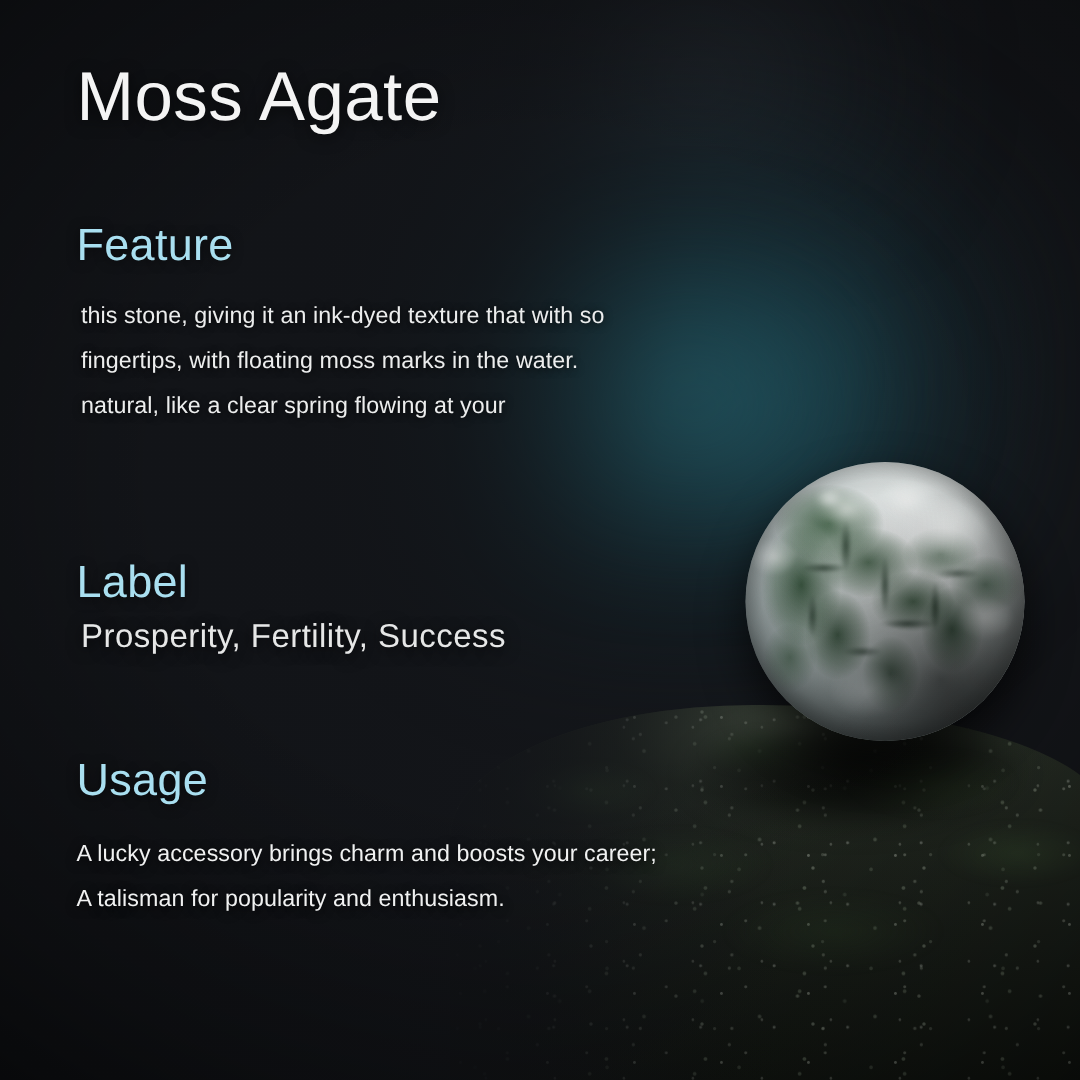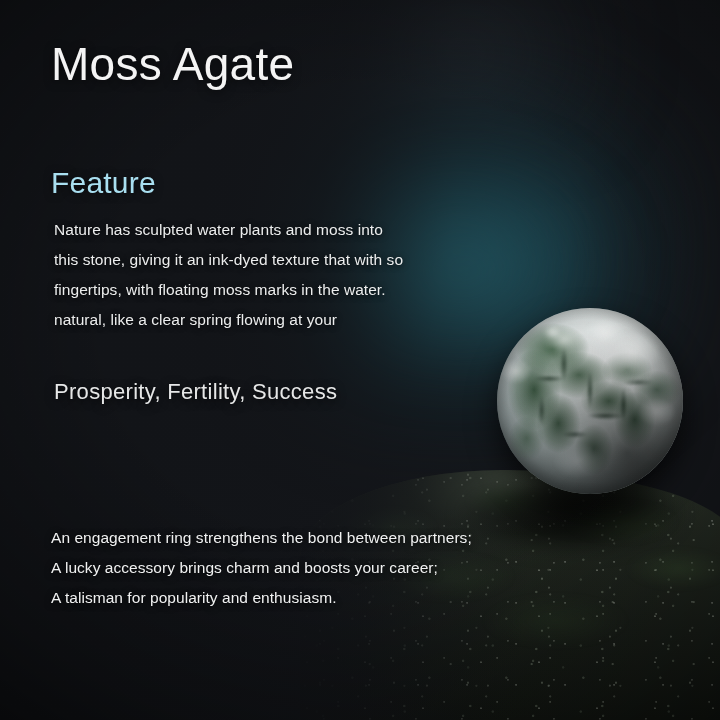--- a/index.html
+++ b/index.html
@@ -262,21 +262,21 @@
     top: 41px;
     font-size: 46px;
     font-weight: 300;
     letter-spacing: 0.3px;
     color: #f4f4f4;
     line-height: 1;
     text-shadow: 0 2px 10px rgba(0,0,0,0.65);
   }
 
   .section { position: absolute; left: 51px; }
-  .sec-feature { top: 167px; }
+  .sec-feature { top: 148px; }
   .sec-label   { top: 373px; }
   .sec-usage   { top: 505px; }
 
   .heading {
     font-size: 30px;
     font-weight: 400;
     color: #a9dff0;
     line-height: 1.08;
     letter-spacing: 0.2px;
     text-shadow: 0 1px 8px rgba(0,0,0,0.6);
@@ -349,33 +349,33 @@
   <div class="bg-vignette-left"></div>
   <div class="bg-vignette-corner"></div>
 
   <div class="content">
 
     <div class="title">Moss Agate</div>
 
     <div class="section sec-feature">
       <div class="heading">Feature</div>
       <div class="body-block">
-        <div class="body-line">Nature has sculpted water plants and moss into</div>
         <div class="body-line">this stone, giving it an ink-dyed texture that with so</div>
         <div class="body-line">fingertips, with floating moss marks in the water.</div>
         <div class="body-line">natural, like a clear spring flowing at your</div>
       </div>
     </div>
 
     <div class="section sec-label">
+      <div class="heading">Label</div>
       <div class="label-value">Prosperity, Fertility, Success</div>
     </div>
 
     <div class="section sec-usage">
+      <div class="heading">Usage</div>
       <div class="usage-block">
-        <div class="usage-line">An engagement ring strengthens the bond between partners;</div>
         <div class="usage-line">A lucky accessory brings charm and boosts your career;</div>
         <div class="usage-line">A talisman for popularity and enthusiasm.</div>
       </div>
     </div>
 
   </div>
 </div>
 
 </body></html>

